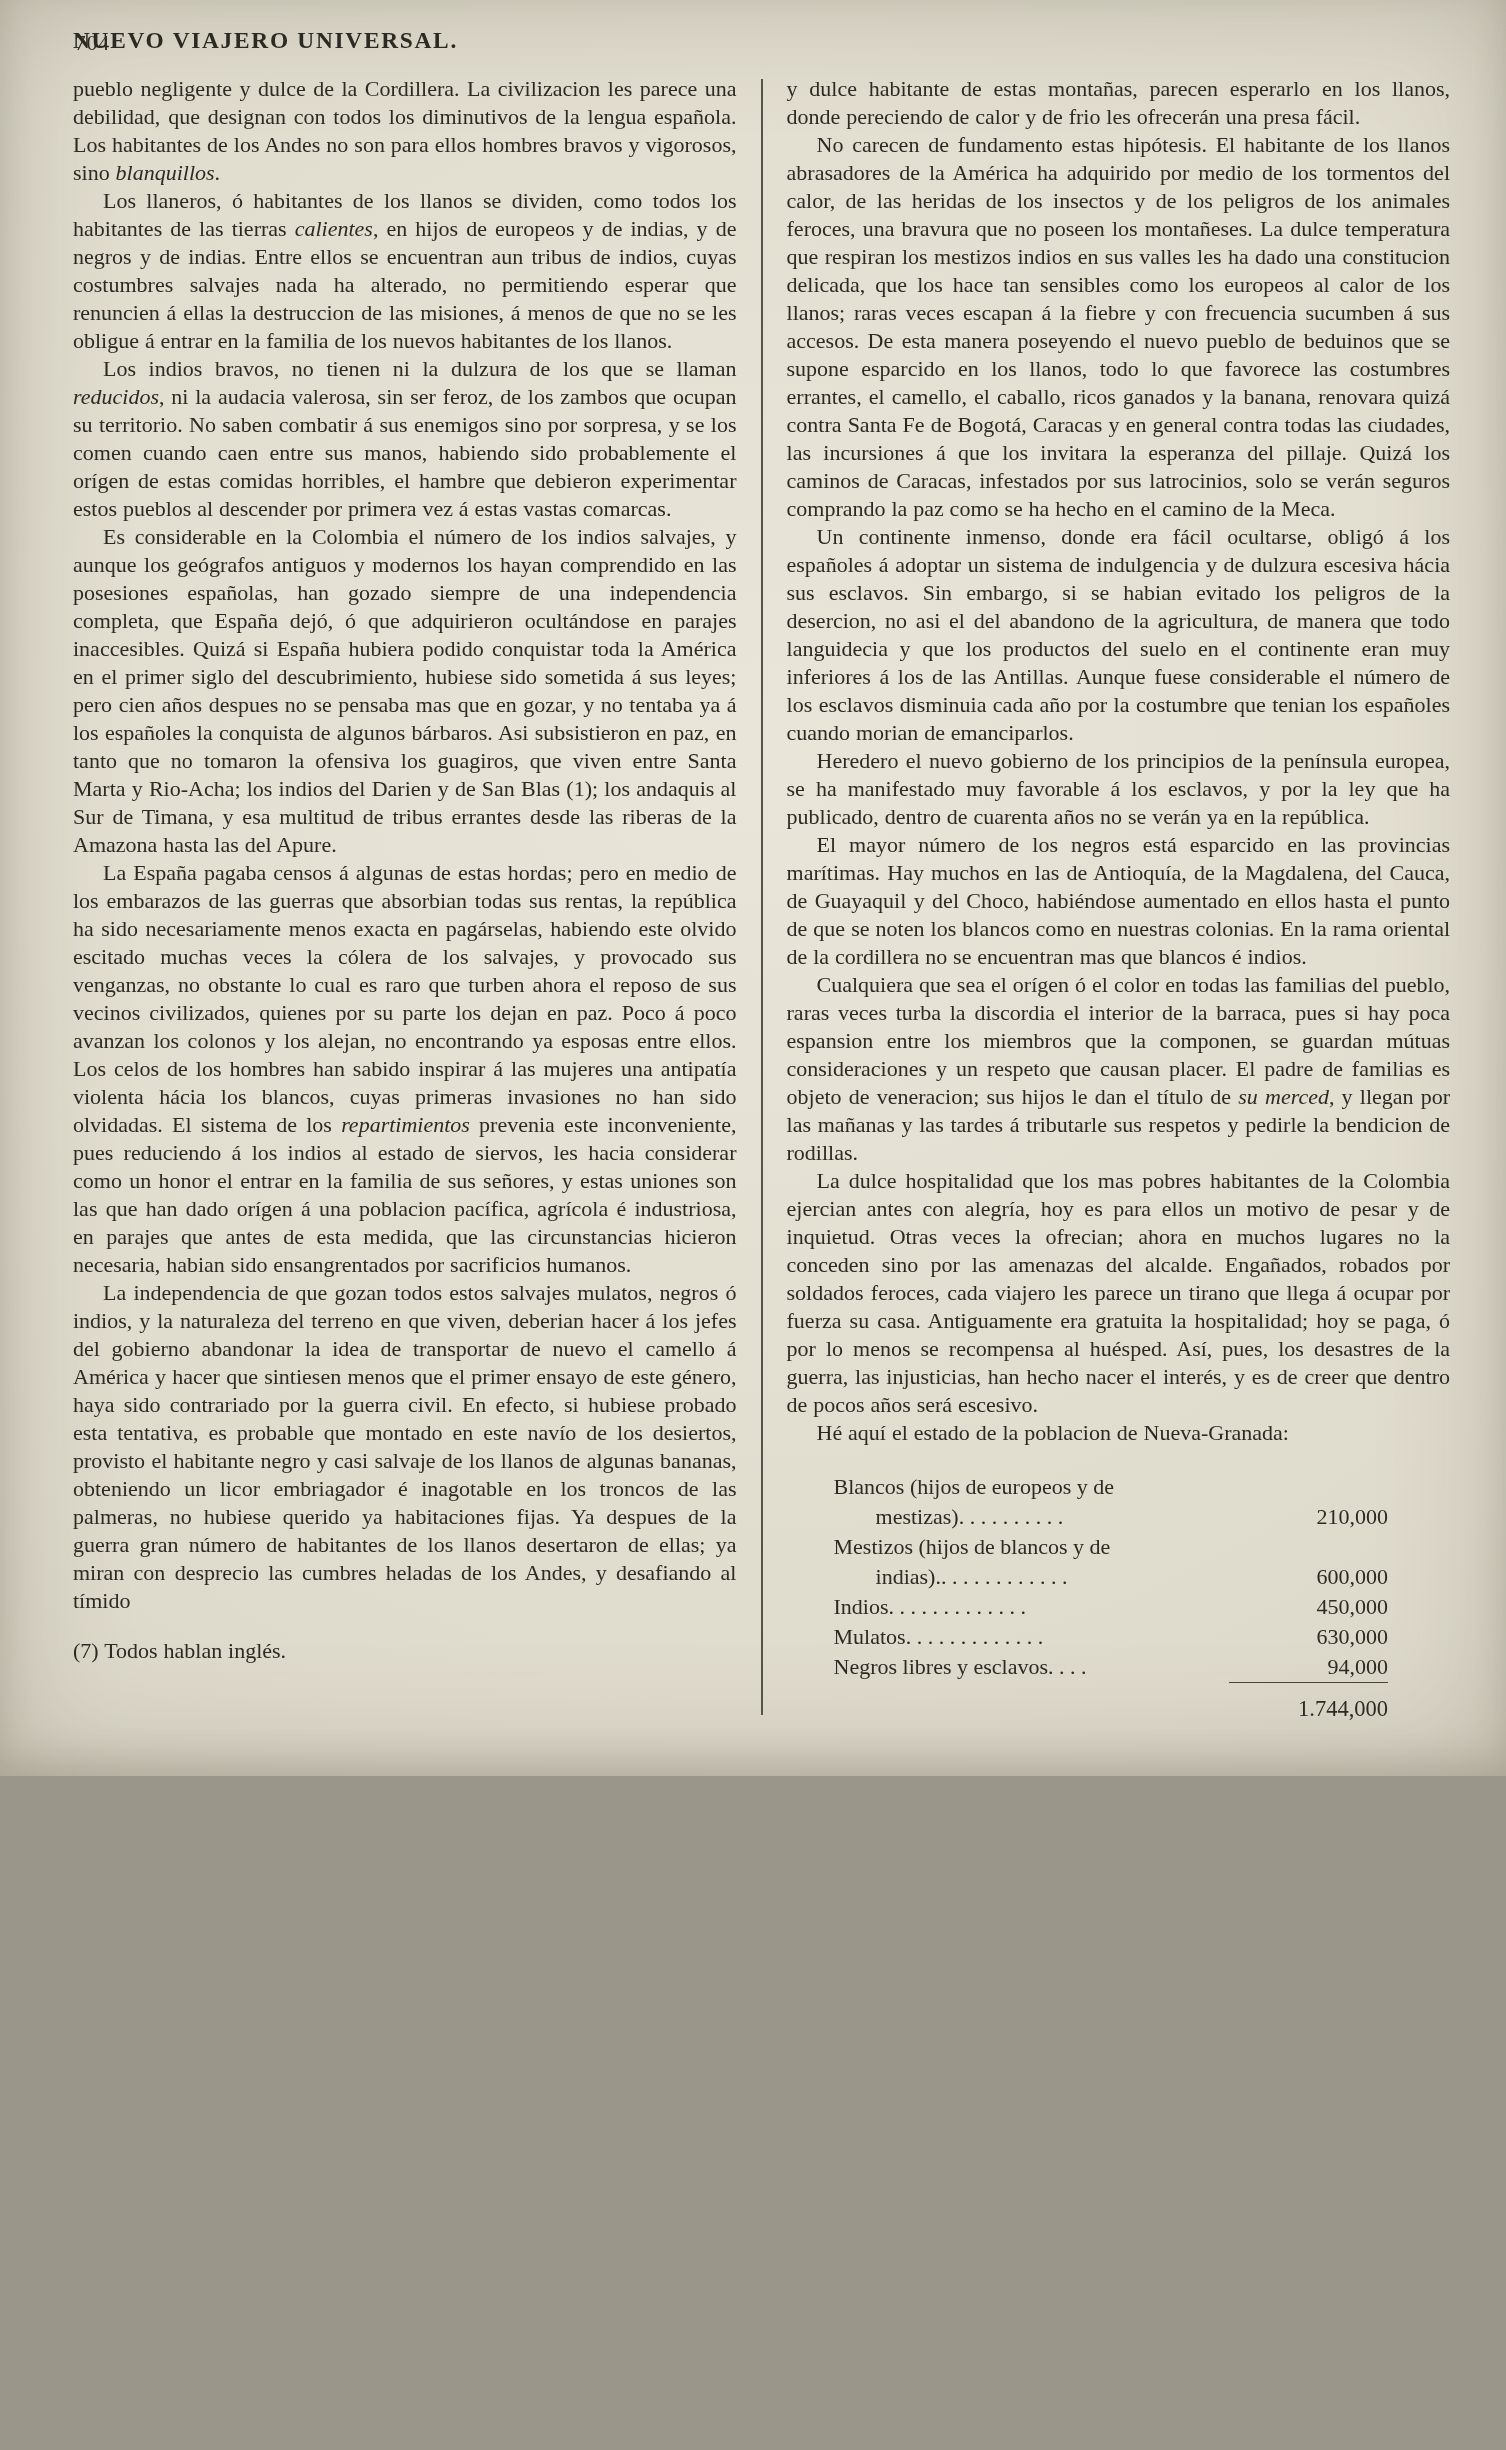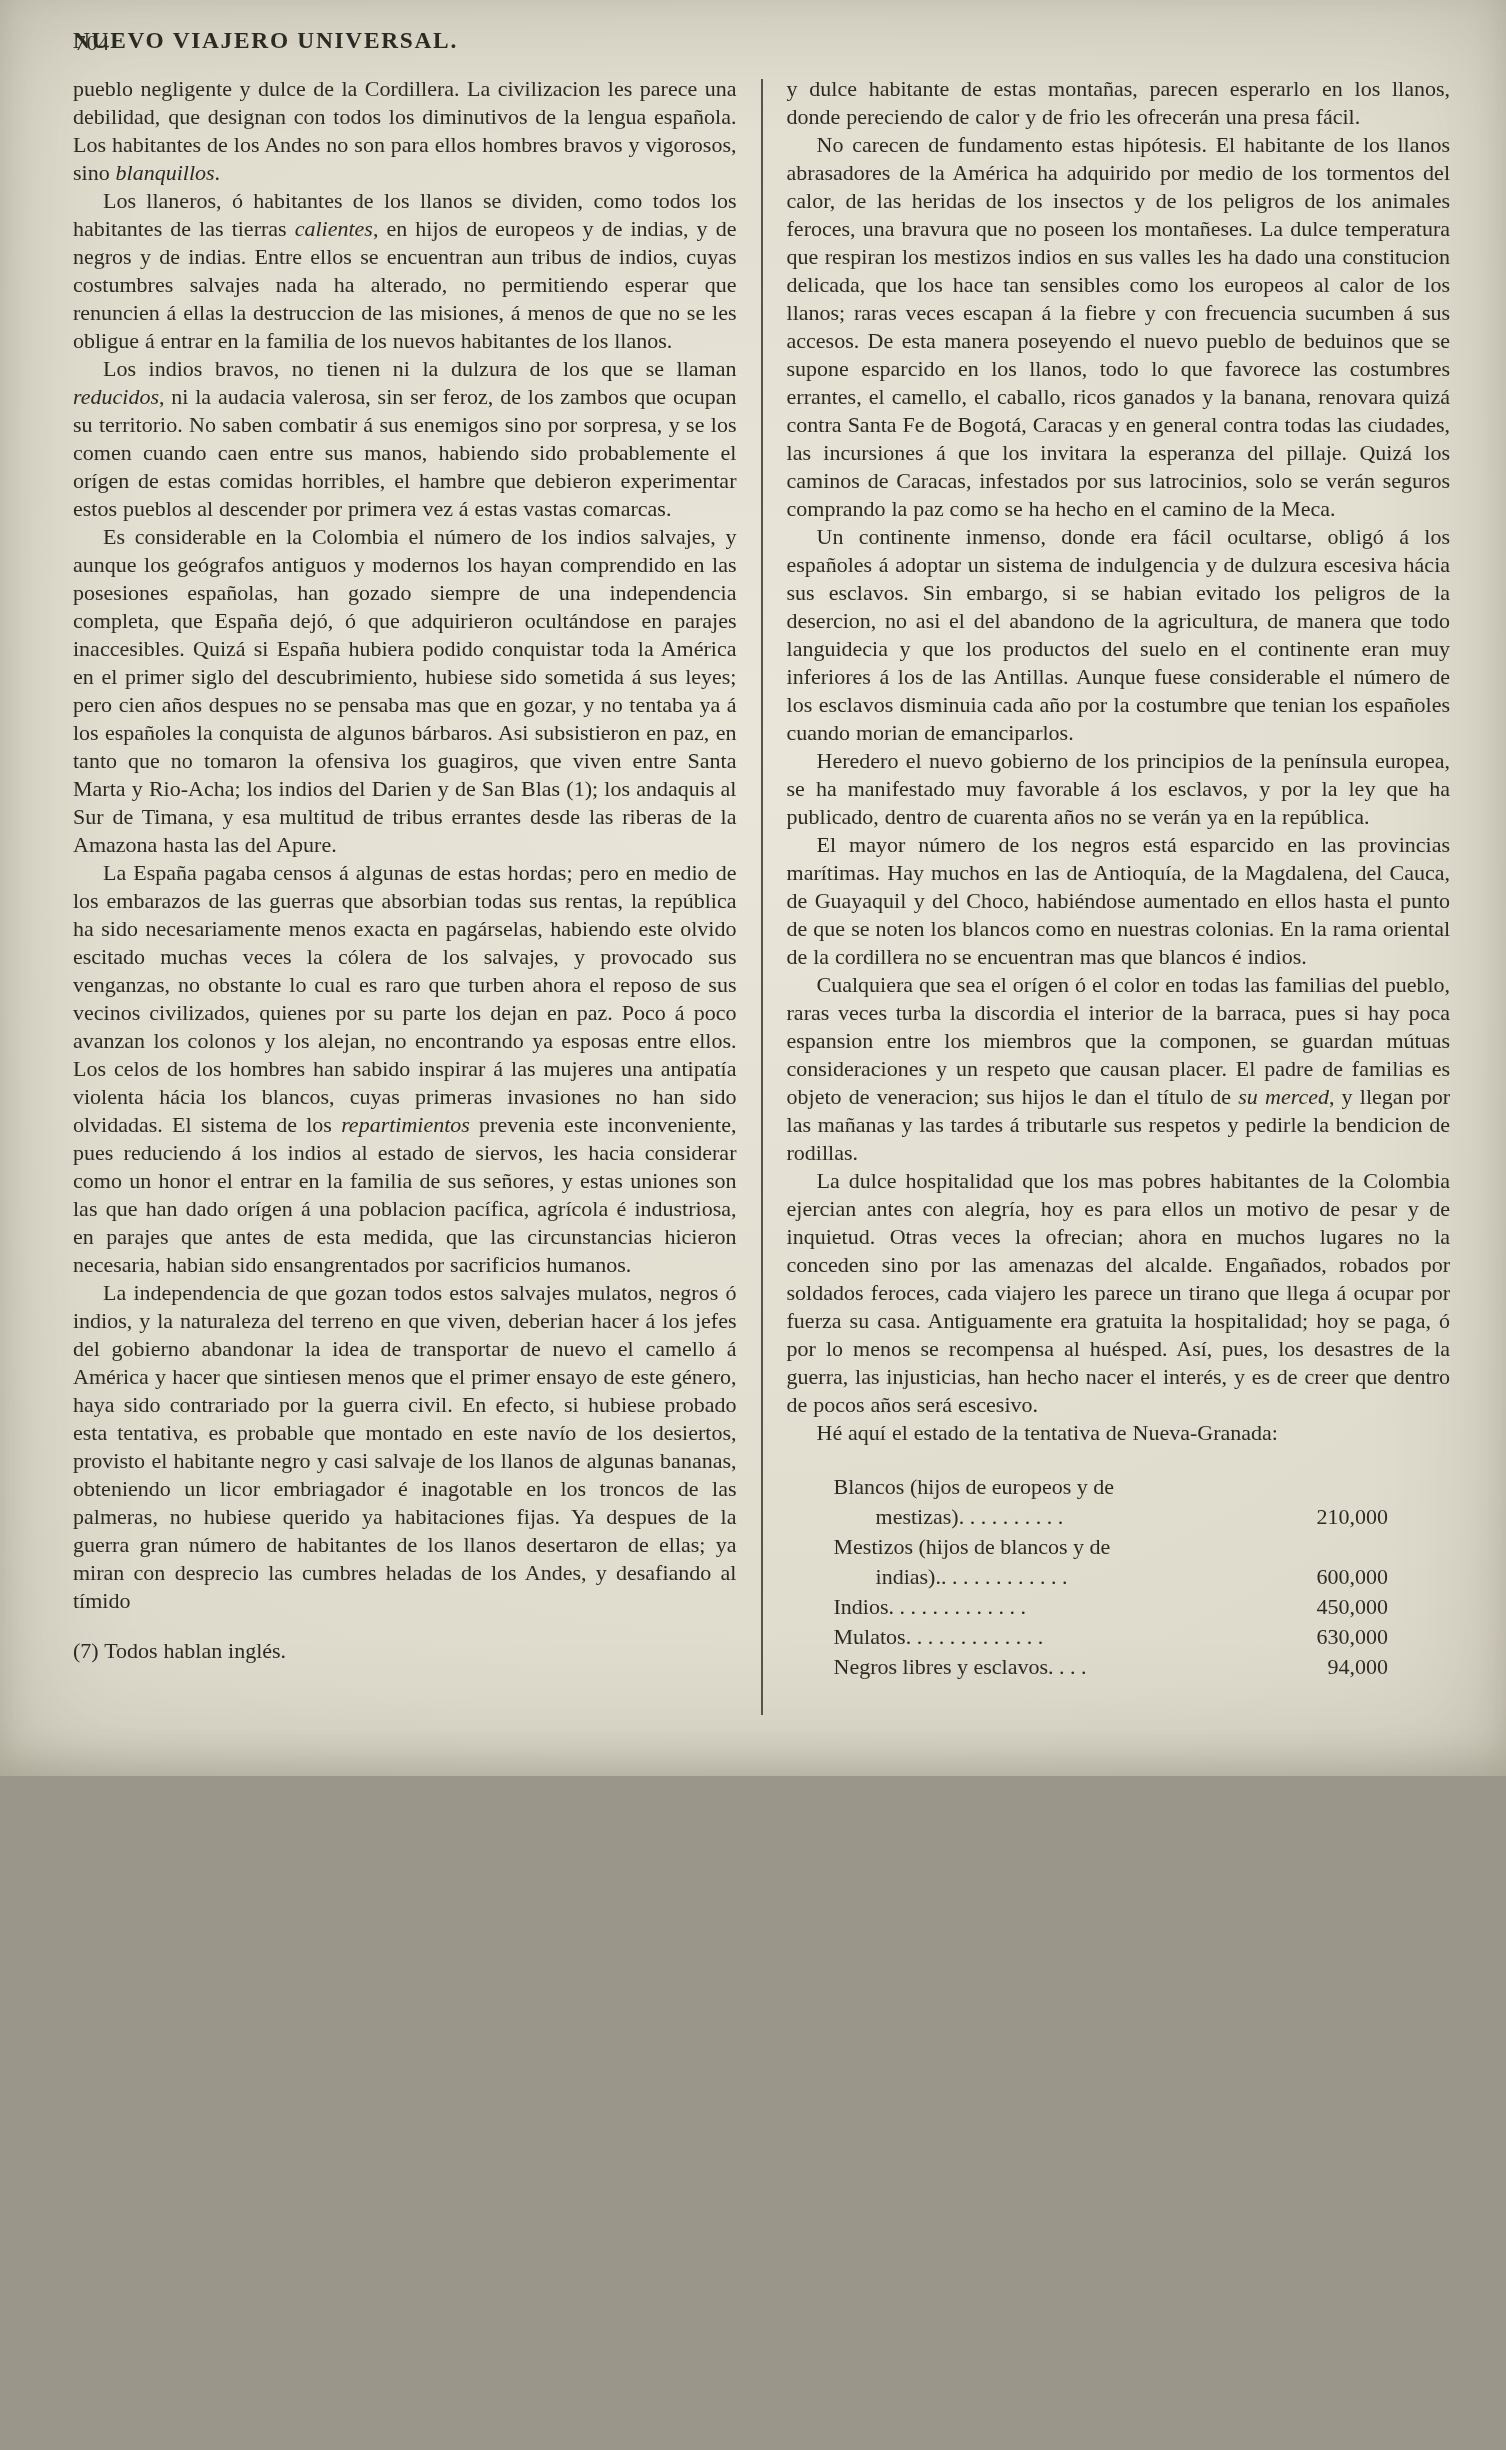--- a/index.html
+++ b/index.html
@@ -143,21 +143,21 @@
 
     <div class="col" id="right-column">
       <div id="right-paragraphs">
           <p class="no-indent">y dulce habitante de estas montañas, parecen esperarlo en los llanos, donde pereciendo de calor y de frio les ofrecerán una presa fácil.</p>
           <p>No carecen de fundamento estas hipótesis. El habitante de los llanos abrasadores de la América ha adquirido por medio de los tormentos del calor, de las heridas de los insectos y de los peligros de los animales feroces, una bravura que no poseen los montañeses. La dulce temperatura que respiran los mestizos indios en sus valles les ha dado una constitucion delicada, que los hace tan sensibles como los europeos al calor de los llanos; raras veces escapan á la fiebre y con frecuencia sucumben á sus accesos. De esta manera poseyendo el nuevo pueblo de beduinos que se supone esparcido en los llanos, todo lo que favorece las costumbres errantes, el camello, el caballo, ricos ganados y la banana, renovara quizá contra Santa Fe de Bogotá, Caracas y en general contra todas las ciudades, las incursiones á que los invitara la esperanza del pillaje. Quizá los caminos de Caracas, infestados por sus latrocinios, solo se verán seguros comprando la paz como se ha hecho en el camino de la Meca.</p>
           <p>Un continente inmenso, donde era fácil ocultarse, obligó á los españoles á adoptar un sistema de indulgencia y de dulzura escesiva hácia sus esclavos. Sin embargo, si se habian evitado los peligros de la desercion, no asi el del abandono de la agricultura, de manera que todo languidecia y que los productos del suelo en el continente eran muy inferiores á los de las Antillas. Aunque fuese considerable el número de los esclavos disminuia cada año por la costumbre que tenian los españoles cuando morian de emanciparlos.</p>
           <p>Heredero el nuevo gobierno de los principios de la península europea, se ha manifestado muy favorable á los esclavos, y por la ley que ha publicado, dentro de cuarenta años no se verán ya en la república.</p>
           <p>El mayor número de los negros está esparcido en las provincias marítimas. Hay muchos en las de Antioquía, de la Magdalena, del Cauca, de Guayaquil y del Choco, habiéndose aumentado en ellos hasta el punto de que se noten los blancos como en nuestras colonias. En la rama oriental de la cordillera no se encuentran mas que blancos é indios.</p>
           <p>Cualquiera que sea el orígen ó el color en todas las familias del pueblo, raras veces turba la discordia el interior de la barraca, pues si hay poca espansion entre los miembros que la componen, se guardan mútuas consideraciones y un respeto que causan placer. El padre de familias es objeto de veneracion; sus hijos le dan el título de <i>su merced</i>, y llegan por las mañanas y las tardes á tributarle sus respetos y pedirle la bendicion de rodillas.</p>
           <p>La dulce hospitalidad que los mas pobres habitantes de la Colombia ejercian antes con alegría, hoy es para ellos un motivo de pesar y de inquietud. Otras veces la ofrecian; ahora en muchos lugares no la conceden sino por las amenazas del alcalde. Engañados, robados por soldados feroces, cada viajero les parece un tirano que llega á ocupar por fuerza su casa. Antiguamente era gratuita la hospitalidad; hoy se paga, ó por lo menos se recompensa al huésped. Así, pues, los desastres de la guerra, las injusticias, han hecho nacer el interés, y es de creer que dentro de pocos años será escesivo.</p>
-          <p>Hé aquí el estado de la tentativa de Nueva-Granada:</p>
+          <p>Hé aquí el estado de la poblacion de Nueva-Granada:</p>
         </div>
       <div class="pop-table" id="population-table">
           <div>
             <div class="pop-line">
               <span class="pop-label">Blancos (hijos de europeos y de</span>
             </div>
             <div class="pop-line cont">
               <span class="pop-label">mestizas). . . . . . . . . .</span>
               <span class="pop-value">210,000</span>
             </div>
@@ -183,17 +183,21 @@
               <span class="pop-value">630,000</span>
             </div>
           </div>
           <div>
             <div class="pop-line">
               <span class="pop-label">Negros libres y esclavos. . . .</span>
               <span class="pop-value">94,000</span>
             </div>
           </div>
         </div>
+      <div class="pop-total-block">
+        <div class="pop-total-rule"></div>
+        <div class="pop-total-value">1.744,000</div>
+      </div>
     </div>
 
   </div>
 </div>
 
 
 </body></html>

